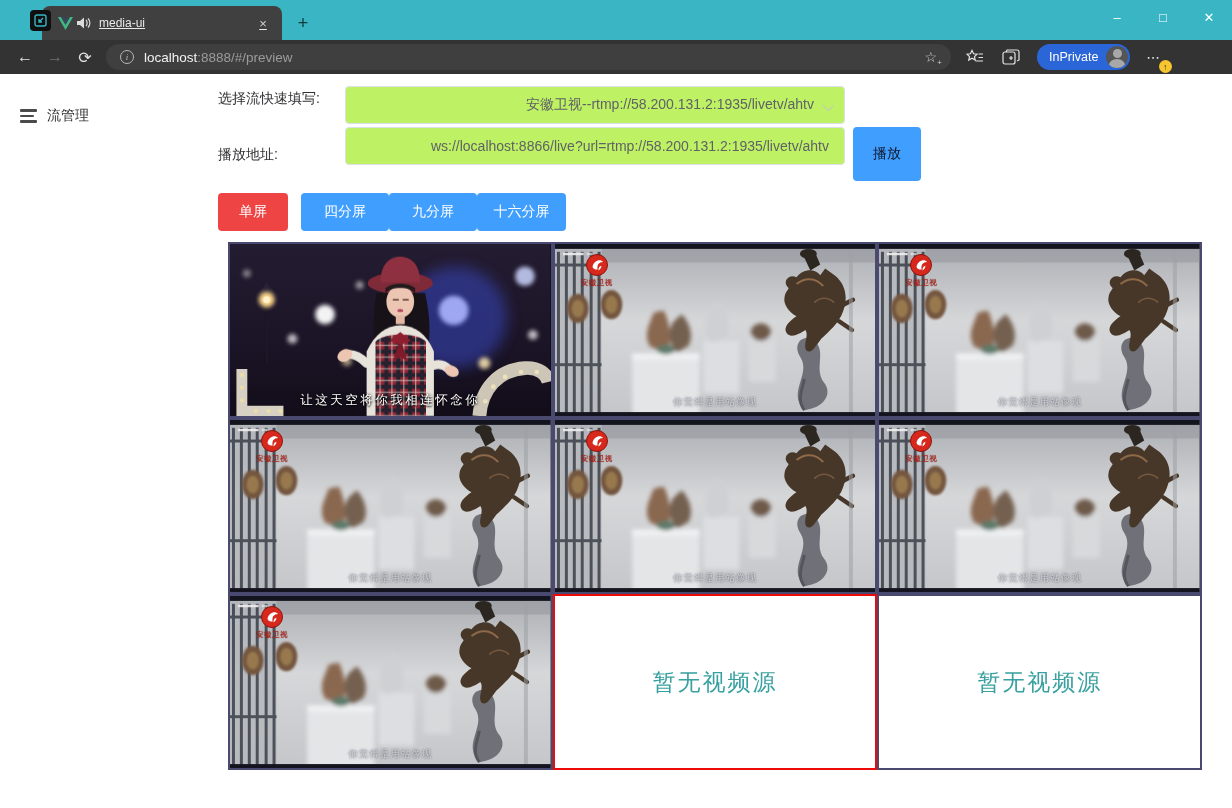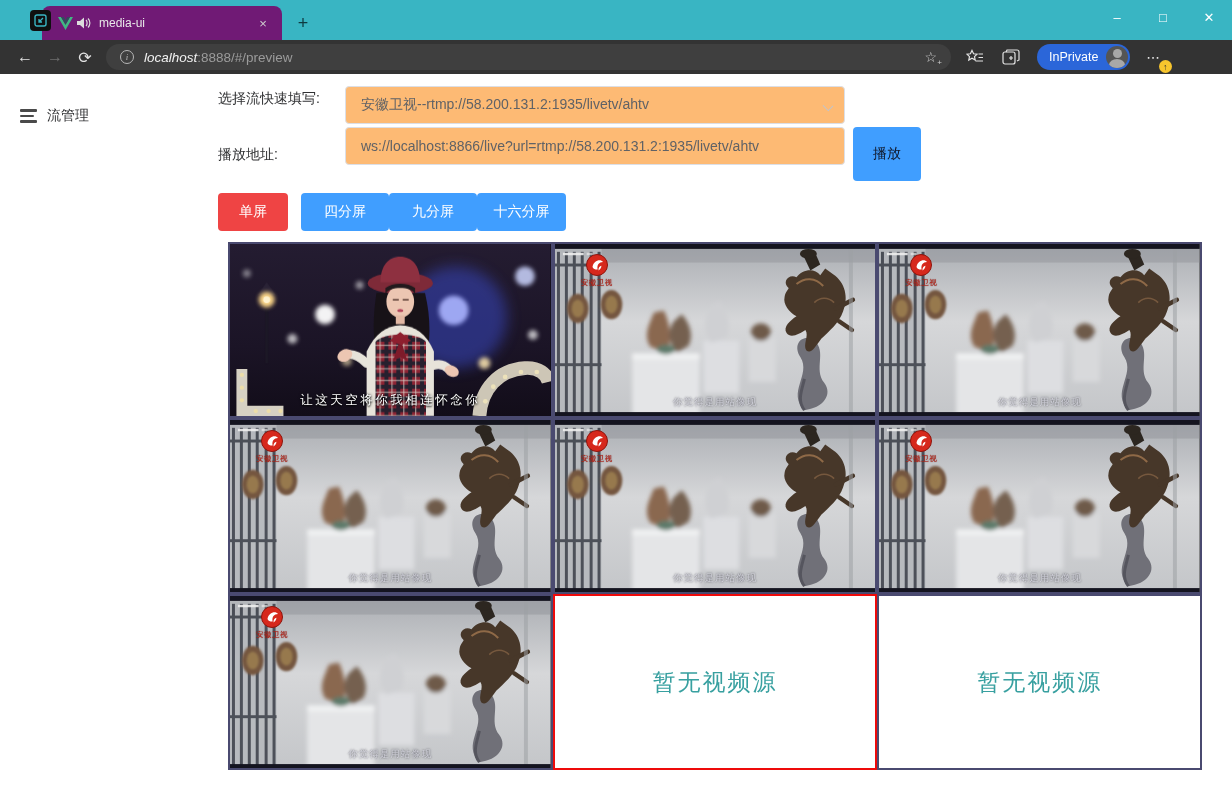--- a/index.html
+++ b/index.html
@@ -3,22 +3,22 @@
 <meta charset="utf-8">
 <style>
   * { box-sizing: border-box; margin: 0; padding: 0; }
   html,body { width:1232px; height:808px; overflow:hidden; background:#fff;
               font-family:"Liberation Sans","DejaVu Sans",sans-serif; }
 
   
   .titlebar { height:40px; background:#39b5c3; display:flex; align-items:flex-end; position:relative; }
   .ws-btn { position:absolute; left:30px; top:10px; width:21px; height:21px; background:#101010;
             border-radius:4px; color:#39b5c3; font-size:11px; display:flex; align-items:center; justify-content:center; }
-  .tab { margin-left:42px; width:240px; height:34px; background:#701a75; border-radius:8px 8px 0 0;
-         display:flex; align-items:center; padding:0 10px; color:#e8e8e8; font-size:12px; }
+  .tab { margin-left:42px; width:240px; height:34px; background:#404040; border-radius:8px 8px 0 0;
+         display:flex; align-items:center; padding:0 10px; color:#e8e8e8; font-size:12px;text-decoration:underline; }
   .tab .vue-ic { margin:0 4px 0 6px; }
   .tab .spk { margin-right:8px; }
   .tab-title { flex:1; white-space:nowrap; overflow:hidden; }
   .tab-close { width:18px; height:18px; display:flex; align-items:center; justify-content:center;
                font-size:13px; color:#cfcfcf; border-radius:4px; }
   .newtab { width:26px; height:26px; margin:0 0 4px 8px; color:#0e3a40; font-size:18px;
             display:flex; align-items:center; justify-content:center; }
   .win-controls { position:absolute; right:0; top:0; height:34px; display:flex; }
   .win-btn { width:46px; height:34px; display:flex; align-items:center; justify-content:center;
              color:#fff; font-size:13px; }
@@ -26,21 +26,21 @@
   .navbar { height:34px; background:#333333; display:flex; align-items:center; padding:0 10px; }
   .nav-ic { width:30px; height:26px; display:flex; align-items:center; justify-content:center;
             color:#e4e4e4; font-size:16px; }
   .nav-ic.disabled { color:#6f6f6f; }
   .addr { flex:1; max-width:845px; height:26px; margin:0 6px; background:#3f3f3f; border-radius:13px;
           display:flex; align-items:center; padding:0 10px; }
   .info-ic { width:14px; height:14px; border:1px solid #b7b7b7; border-radius:50%; color:#b7b7b7;
              font-size:9px; display:flex; align-items:center; justify-content:center; margin:0 10px 0 4px;
              font-family:"Liberation Serif",serif; font-style:italic; }
   .url { font-size:13.5px; color:#9b9b9b; flex:1; white-space:nowrap; }
-  .url b { color:#f2f2f2; font-weight:normal;font-style:italic; }
+  .url b { color:#f2f2f2; font-weight:normal; }
   .addr-star { color:#cfcfcf; font-size:14px; position:relative; padding:0 4px; }
   .addr-star i { position:absolute; right:-1px; bottom:-2px; font-style:normal; font-size:8px; }
   .hub-ic, .coll-ic { margin:0 9px; color:#e4e4e4; }
   .inprivate { height:26px; background:#2b66d9; border-radius:13px; display:flex; align-items:center;
                padding:2px 2px 2px 12px; margin:0 8px; }
   .inprivate span { color:#fff; font-size:12.5px; margin-right:8px; }
   .avatar { width:22px; height:22px; border-radius:50%; background:#555; position:relative; overflow:hidden; }
   .avatar::before { content:""; position:absolute; left:6.5px; top:3px; width:9px; height:9px;
                     border-radius:50%; background:#a8a8a8; }
   .avatar::after { content:""; position:absolute; left:3px; top:13px; width:16px; height:12px;
@@ -64,21 +64,21 @@
   .monitor-ic::after { content:""; position:absolute; left:3.5px; bottom:-5px; width:6px;
                        height:3px; border-bottom:1.8px solid #409eff; border-left:1.8px solid #409eff;
                        border-right:1.8px solid #409eff; }
 
   .main { flex:1; padding-top:12px; }
   .form-row { display:flex; margin-bottom:3px; }
   .form-label { width:127px; font-size:14px; color:#303133; line-height:20px; padding-top:2px; }
   .form-label.mid { display:flex; align-items:center; padding-top:0; }
   .sel-wrap { position:relative; width:500px; }
   .ipt { width:500px; height:38px; border:1px solid #dcdfe6; border-radius:4px; padding:0 30px 0 15px;
-         font-size:14px; color:#606266; background:#fdba74; font-family:"Liberation Sans",sans-serif; }
+         font-size:14px; color:#606266; background:#bef264; font-family:"Liberation Sans",sans-serif;text-align:right; }
   .ipt.addr2 { padding-right:15px; }
   .chevron { position:absolute; right:13px; top:16px; width:8px; height:8px;
              border-right:1.6px solid #c0c4cc; border-bottom:1.6px solid #c0c4cc;
              transform:rotate(45deg) scaleY(.9); }
   .play-btn { width:68px; height:54px; margin-left:8px; background:#409eff; color:#0f172a; border:none;
               border-radius:4px; font-size:14px; cursor:pointer; font-family:"Liberation Sans",sans-serif; }
 
   .btn-row { display:flex; margin-top:12px; }
   .scr-btn { height:38px; background:#4ba3f7; color:#fff; border:none; border-radius:4px;
              font-size:14px; cursor:pointer; font-family:"Liberation Sans",sans-serif; }

